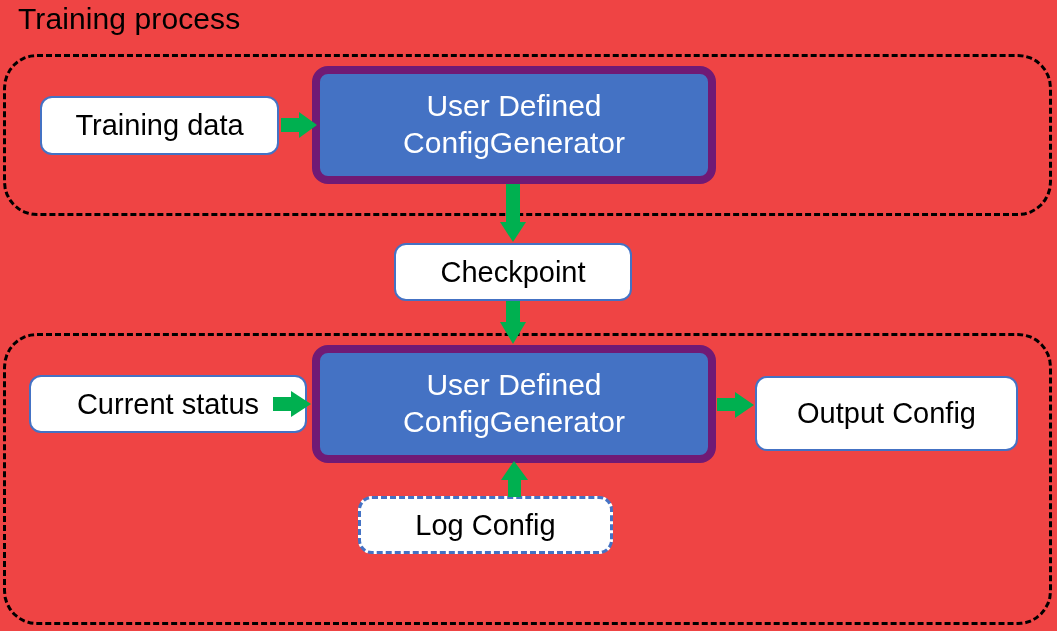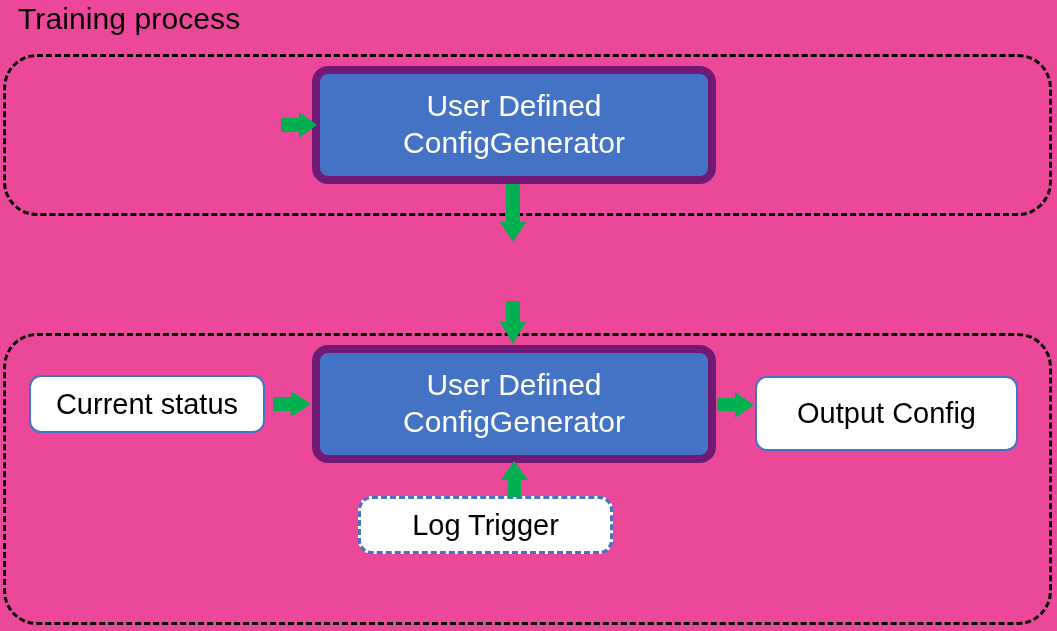--- a/index.html
+++ b/index.html
@@ -9,21 +9,21 @@
     background: #ffffff;
   }
   body {
     font-family: "Liberation Sans", sans-serif;
     -webkit-font-smoothing: antialiased;
   }
   #canvas {
     position: relative;
     width: 1057px;
     height: 631px;
-    background: #ec4899;
+    background: #ef4444;
     overflow: hidden;
   }
 
   
   .section-caption {
     position: absolute;
     font-size: 30px;
     line-height: 1;
     color: #000000;
     white-space: nowrap;
@@ -105,40 +105,42 @@
 </style>
 </head>
 <body>
 
 <div id="canvas">
 
   <div class="section-caption" style="left:18px; top:4px;">Training process</div>
 
   <div class="group-box" style="left:3px; top:54px; width:1049px; height:162px;"></div>
 
+  <div class="node" style="left:40px; top:96px; width:239px; height:59px;">Training data</div>
 
   <div class="node-filled" style="left:312px; top:66px; width:404px; height:118px;">
     <span class="line">User Defined</span>
     <span class="line">ConfigGenerator</span>
   </div>
 
+  <div class="node" style="left:394px; top:243px; width:238px; height:58px;">Checkpoint</div>
 
 
   <div class="group-box" style="left:3px; top:333px; width:1049px; height:292px;"></div>
 
-  <div class="node" style="left:29px; top:375px; width:236px; height:58px;">Current status</div>
+  <div class="node" style="left:29px; top:375px; width:278px; height:58px;">Current status</div>
 
   <div class="node-filled" style="left:312px; top:345px; width:404px; height:118px;">
     <span class="line">User Defined</span>
     <span class="line">ConfigGenerator</span>
   </div>
 
   <div class="node" style="left:755px; top:376px; width:263px; height:75px;">Output Config</div>
 
-  <div class="node-dashed" style="left:358px; top:496px; width:255px; height:58px; justify-content:center;">Log Trigger</div>
+  <div class="node-dashed" style="left:358px; top:496px; width:255px; height:58px; justify-content:center;">Log Config</div>
 
 
   <svg id="arrow-layer" viewBox="0 0 1057 631">
 
     <g>
       <rect x="281" y="118" width="22" height="14" fill="#00B050"></rect>
       <polygon points="299,112 317,125 299,138" fill="#00B050"></polygon>
     </g>
 
     <g>

